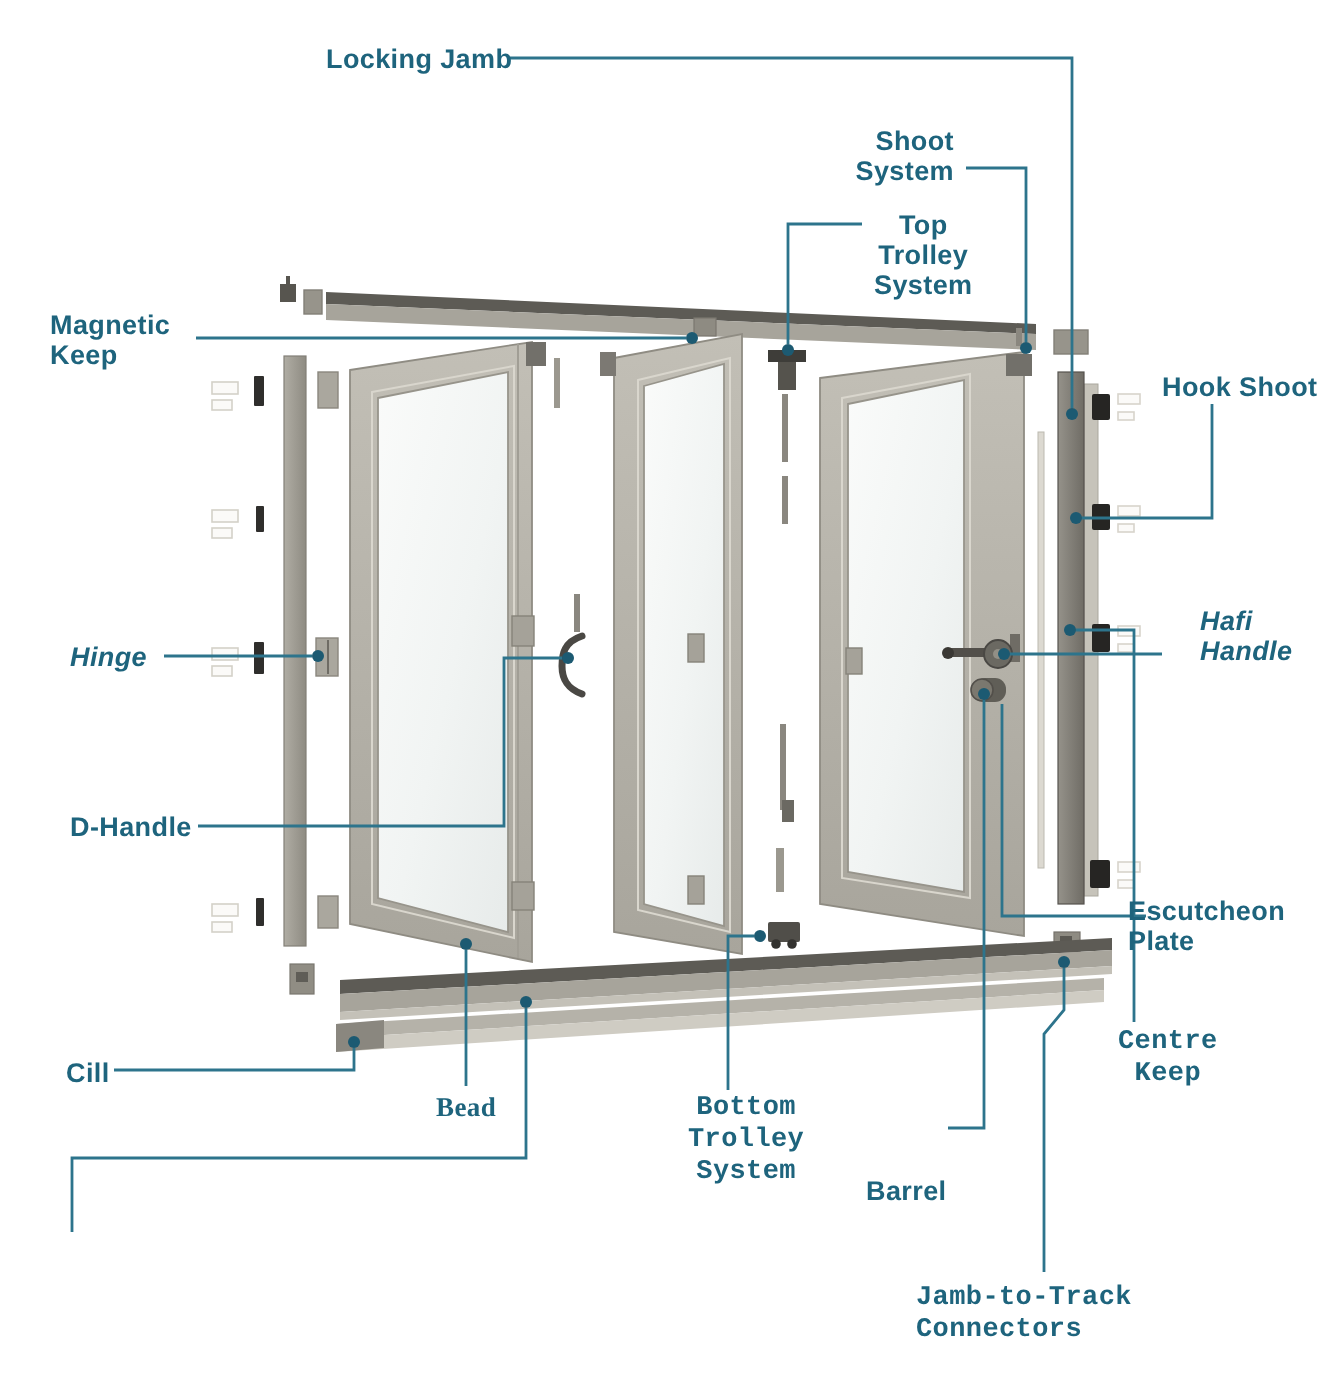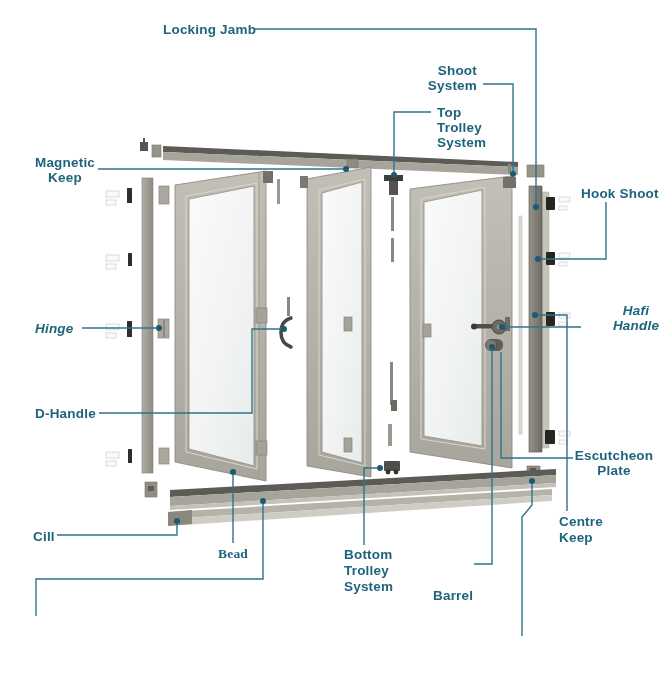--- a/index.html
+++ b/index.html
@@ -1,24 +1,24 @@
 <!DOCTYPE html>
 <html><head>
 <meta charset="utf-8">
 <style>
   html,body{margin:0;padding:0;background:#ffffff;}
   .stage{position:relative;width:665px;height:700px;background:#ffffff;overflow:hidden;
          font-family:"Liberation Sans",sans-serif;}
   .scene{position:absolute;left:0;top:0;}
   .lbl{position:absolute;font:600 13.5px/15px "Liberation Sans",sans-serif;
-       color:#1e647d;letter-spacing:.2px;white-space:nowrap;}
+       color:#1e647d;letter-spacing:.2px;white-space:nowrap;text-align:center;}
   .lbl span{display:block;}
   .ta-r{text-align:right;}
-  .ta-c{text-align:center;}
-  .lh16{line-height:16px;}
+  .ta-c{text-align:left;}
+  .lh16{line-height:16px;font-family:Liberation Mono, monospace;}
 </style>
 </head>
 <body>
 
 <div class="stage">
 
   <svg class="scene" width="665" height="700" viewBox="0 0 665 700">
     <defs>
       <linearGradient id="glassG" x1="0" y1="0" x2="1" y2="1">
         <stop offset="0" stop-color="#fafbfa"></stop>
@@ -266,14 +266,18 @@
     <span>System</span>
   </div>
 
   <div class="lbl" style="left:433px;top:588px;">
     <span>Barrel</span>
   </div>
 
   <div class="lbl lh16" style="left:34px;top:626px;">
   </div>
 
+  <div class="lbl ta-c lh16" style="left:458px;top:642px;width:134px;">
+    <span>Jamb-to-Track</span>
+    <span>Connectors</span>
+  </div>
 
 </div>
 
 </body></html>

